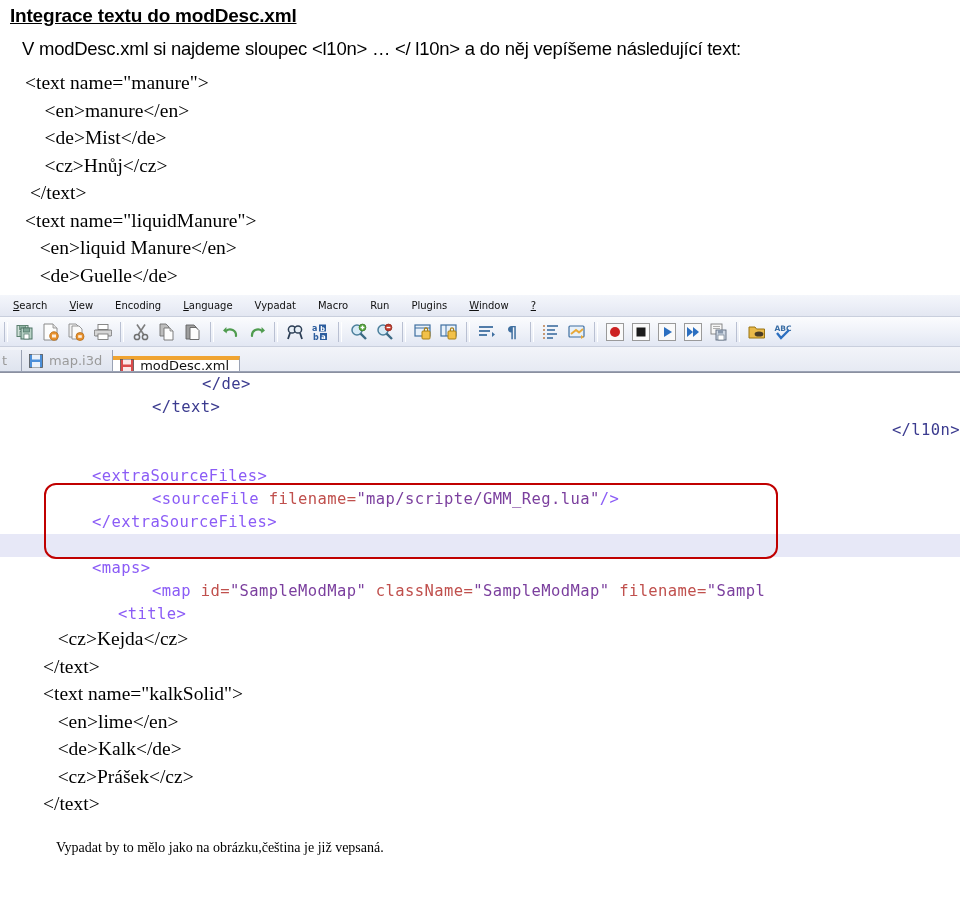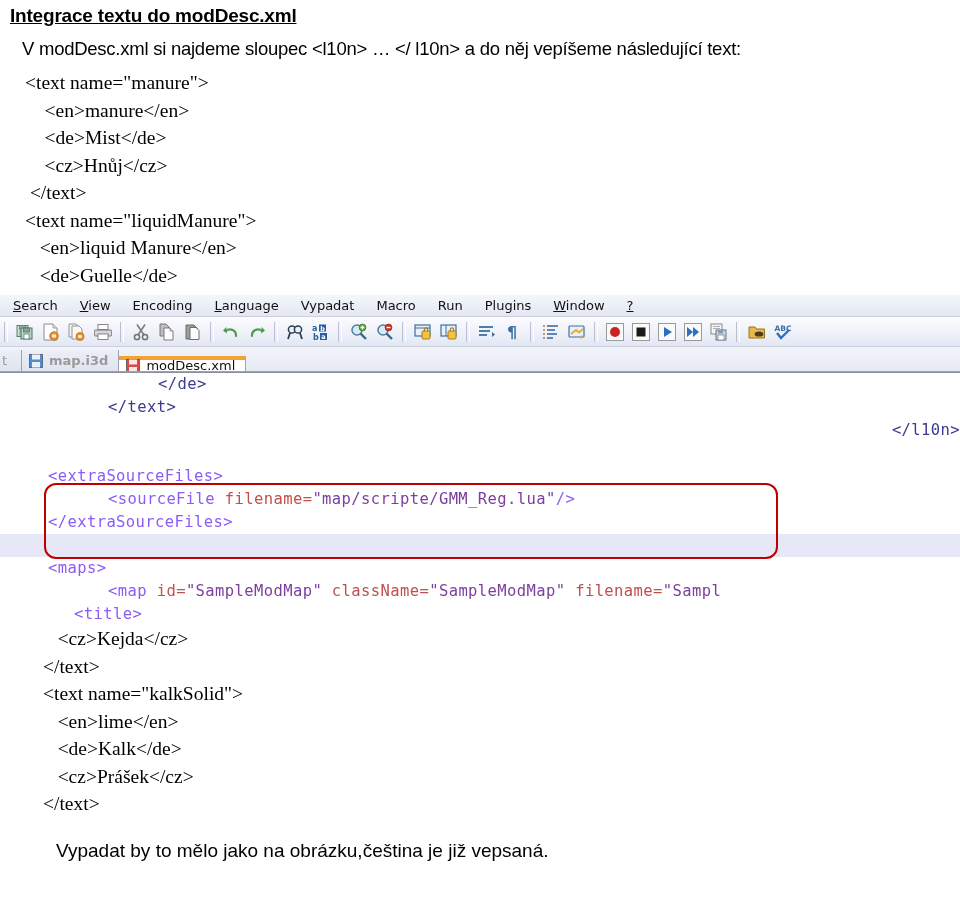--- a/index.html
+++ b/index.html
@@ -38,22 +38,22 @@
     font-family: "Liberation Serif", serif;
     font-size: 19.5px;
     line-height: 27.5px;
     padding-left: 25px;
     white-space: pre;
   }
   .xml-block.top { padding-top: 9px; }
   .xml-block.bottom { padding-top: 0px; padding-left: 43px; }
 
   .caption {
-    font-family: Liberation Sans, sans-serif;
-    font-size: 19px;
+    font-family: Liberation Serif, serif;
+    font-size: 14px;
     padding: 22px 0 0 56px;
     white-space: nowrap;
   }
 
   
   .npp-shot {
     position: relative;
     width: 960px;
     height: 330px;
     background: #ffffff;
@@ -66,21 +66,21 @@
     height: 21px;
     background: linear-gradient(to bottom, #f4f6fb 0%, #eceff7 50%, #e3e7f2 100%);
     border-bottom: 1px solid #c9cfdd;
     display: flex;
     align-items: center;
     padding-left: 2px;
     position: relative;
   }
   .npp-menu-item {
     font-family: "DejaVu Sans", sans-serif;
-    font-size: 13px;
+    font-size: 10px;
     color: #101010;
     padding: 0 11px;
     white-space: nowrap;
     line-height: 18px;
   }
   .npp-menu-item u { text-decoration: underline; }
 
   
   .npp-toolbar {
     height: 29px;
@@ -127,21 +127,20 @@
     font-family: "DejaVu Sans", sans-serif;
     font-size: 13px;
     border-right: 1px solid #9aa2b4;
     box-sizing: border-box;
     flex: 0 0 auto;
     position: relative;
   }
   .npp-tab.inactive {
     background: linear-gradient(to bottom,#eceff6 0%, #dfe4ef 100%);
     color: #9a9a9a;
-    font-weight: bold;
   }
   .npp-tab.active {
     background: #ffffff;
     color: #101010;
     height: 15px;
     border-top: 4px solid #f0a431;
   }
   .npp-tab.clipped {
     width: 22px;
     padding: 0 2px;
@@ -160,20 +159,21 @@
   }
   .code-line {
     font-family: "DejaVu Sans Mono", monospace;
     font-size: 15.5px;
     line-height: 23px;
     white-space: pre;
     position: relative;
     z-index: 2;
     padding-left: 48px;
     letter-spacing: 0.4px;
+    margin-left: 44px;
   }
   .hl-line {
     position: absolute;
     left: 0;
     width: 100%;
     height: 23px;
     background: #e7e8f7;
     z-index: 1;
   }
   .tagname { color: #8b5cf6; }

